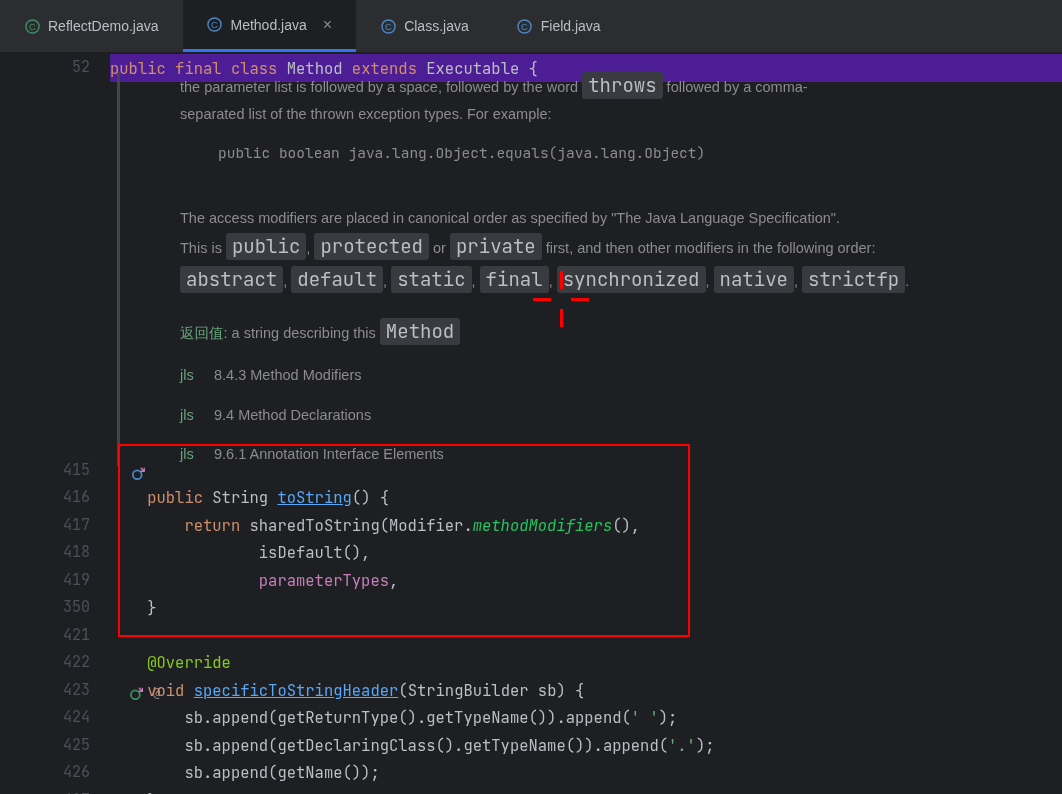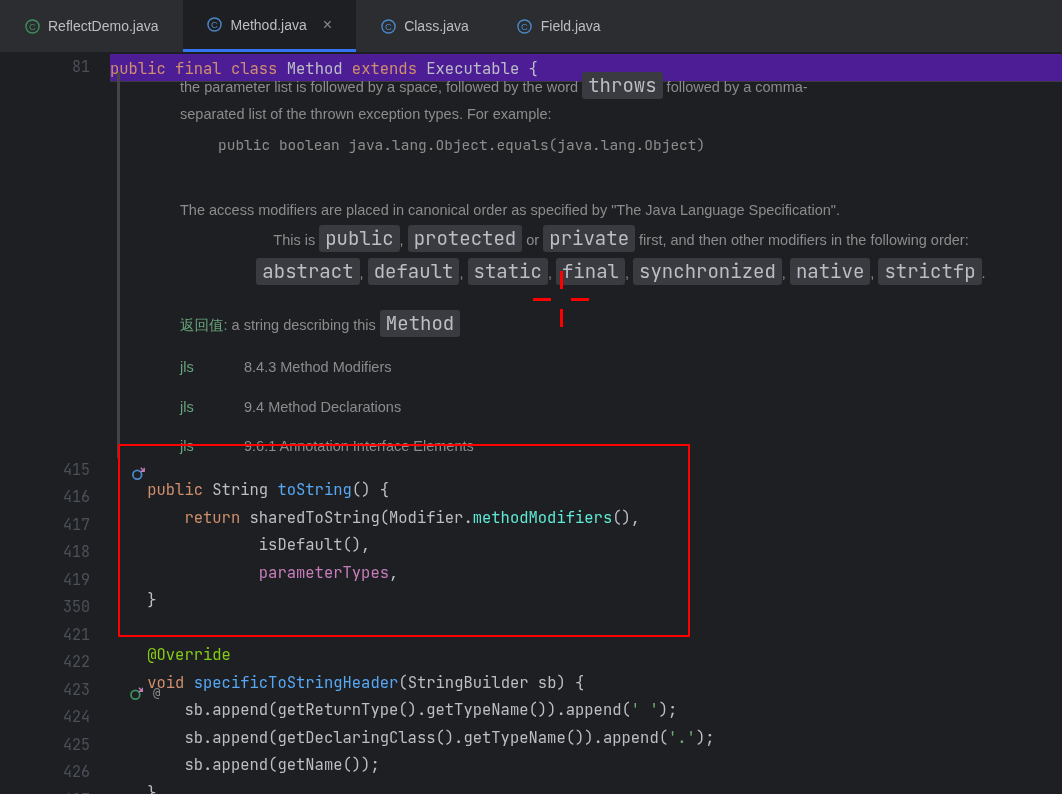--- a/index.html
+++ b/index.html
@@ -86,56 +86,56 @@
     }
     .sticky-header {
       height: 27.5px;
       white-space: pre;
       background: #4c1d95;
       border-bottom: 1px solid #393b40;
       padding-top: 1px;
     }
     .kw { color: #cf8e6d; }
     .type { color: #bcbec4; }
-    .method { color: #56a8f5; }
-    .methodi { color: #5eead4; }
+    .method { color: #56a8f5; text-decoration: underline; }
+    .methodi { color: #22c55e; font-style: italic; }
     .field { color: #c77dbb; }
     .str { color: #6aab73; }
     .anno { color: #84cc16; }
     .punc { color: #bcbec4; }
     
     .doc-block {
       padding: 0 0 0 60px;
       color: #8c8c8c;
       font-family: -apple-system, BlinkMacSystemFont, "Segoe UI", sans-serif;
       font-size: 14.5px;
       line-height: 1.5;
       border-left: 3px solid #43454a;
       margin-left: 7px;
     }
     .doc-text { color: #8c8c8c; margin-bottom: 4px; }
     .doc-code-example {
       font-family: "JetBrains Mono", Consolas, monospace;
       color: #8c8c8c;
       padding-left: 38px;
-      margin: 8px 0 16px 0;
+      margin: 16px 0 16px 0;
     }
     .doc-para { margin-top: 44px; margin-bottom: 4px; }
-    .doc-para2 { margin-bottom: 4px; text-align: center; }
+    .doc-para2 { margin-bottom: 4px; }
     .doc-tag {
       background: #393b40;
       color: #bcbec4;
       padding: 1px 6px;
       border-radius: 3px;
       font-family: "JetBrains Mono", Consolas, monospace;
       font-size: 19px;
     }
     .doc-ret { margin-top: 24px; }
     .doc-ret-label { color: #67a37c; }
-    .doc-jls { display: flex; gap: 44px; margin-top: 18px; }
+    .doc-jls { display: flex; gap: 14px; margin-top: 18px; }
     .doc-jls-label { color: #67a37c; width: 20px; }
     
     .highlight-box {
       position: absolute;
       border: 2px solid #ff0000;
       pointer-events: none;
     }
     .crosshair {
       position: absolute;
       pointer-events: none;
@@ -189,21 +189,21 @@
           <text x="8" y="11.5" text-anchor="middle" font-size="10" fill="#4a88c7" font-family="sans-serif">C</text>
         </svg>
     </span>
     <span>Field.java</span>
   </div>
 </div>
 
 <div class="editor">
   <div class="gutter">
     <div class="gutter-line">
-        <span>81</span>
+        <span>52</span>
       </div>
     <div style="height:375px"></div>
     <div class="gutter-line">
       <span>415</span>
       <span class="gutter-icon" style="position:absolute;right:-36px;">
         <svg viewBox="0 0 16 16" width="14" height="14">
             <circle cx="6" cy="10" r="5" fill="none" stroke="#4a88c7" stroke-width="2"></circle>
             <path d="M10 2 L14 6 M14 2 L14 6 L10 6" fill="none" stroke="#c77dbb" stroke-width="1.5"></path>
           </svg>
       </span>

